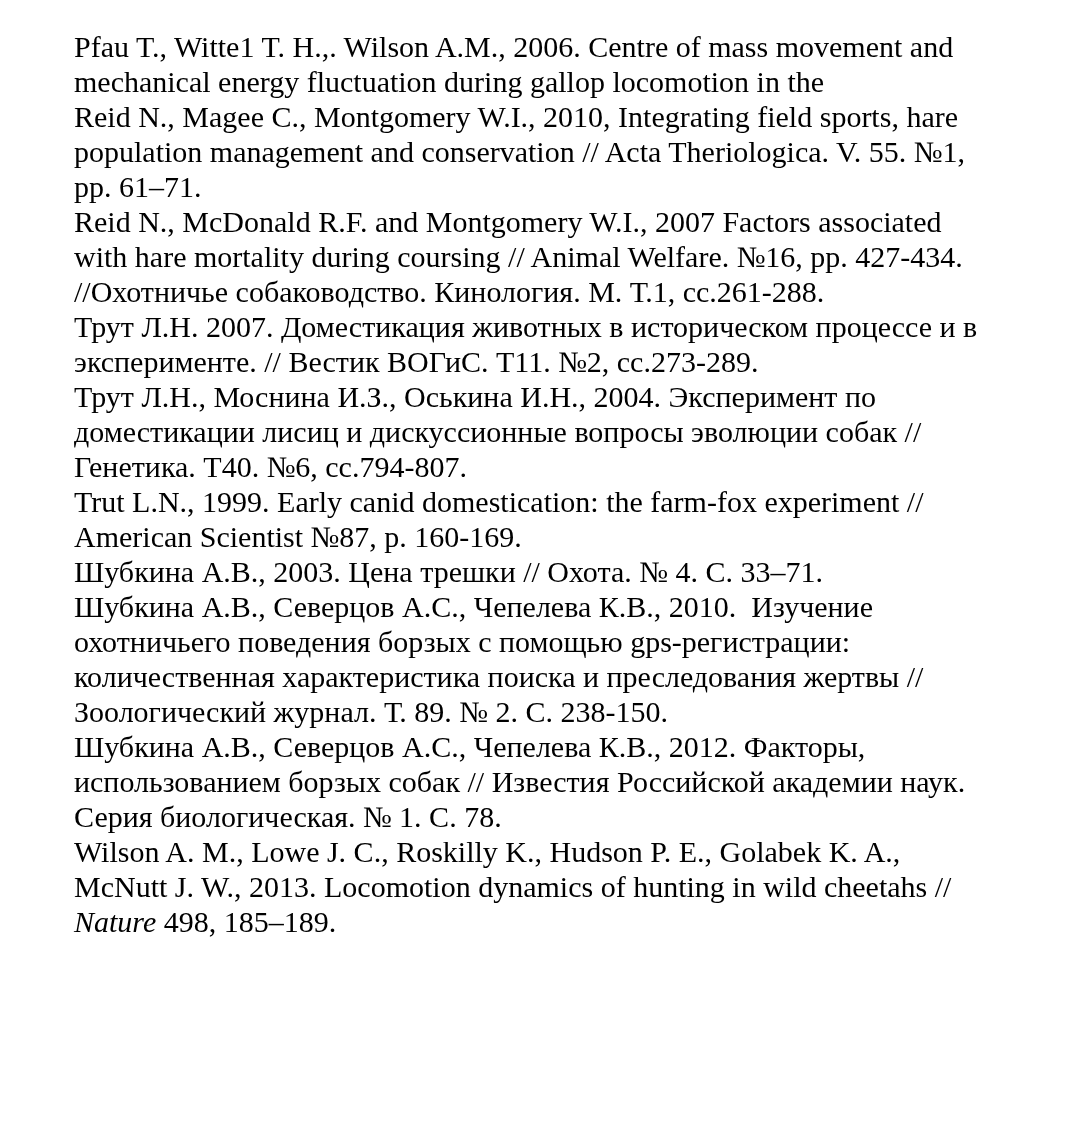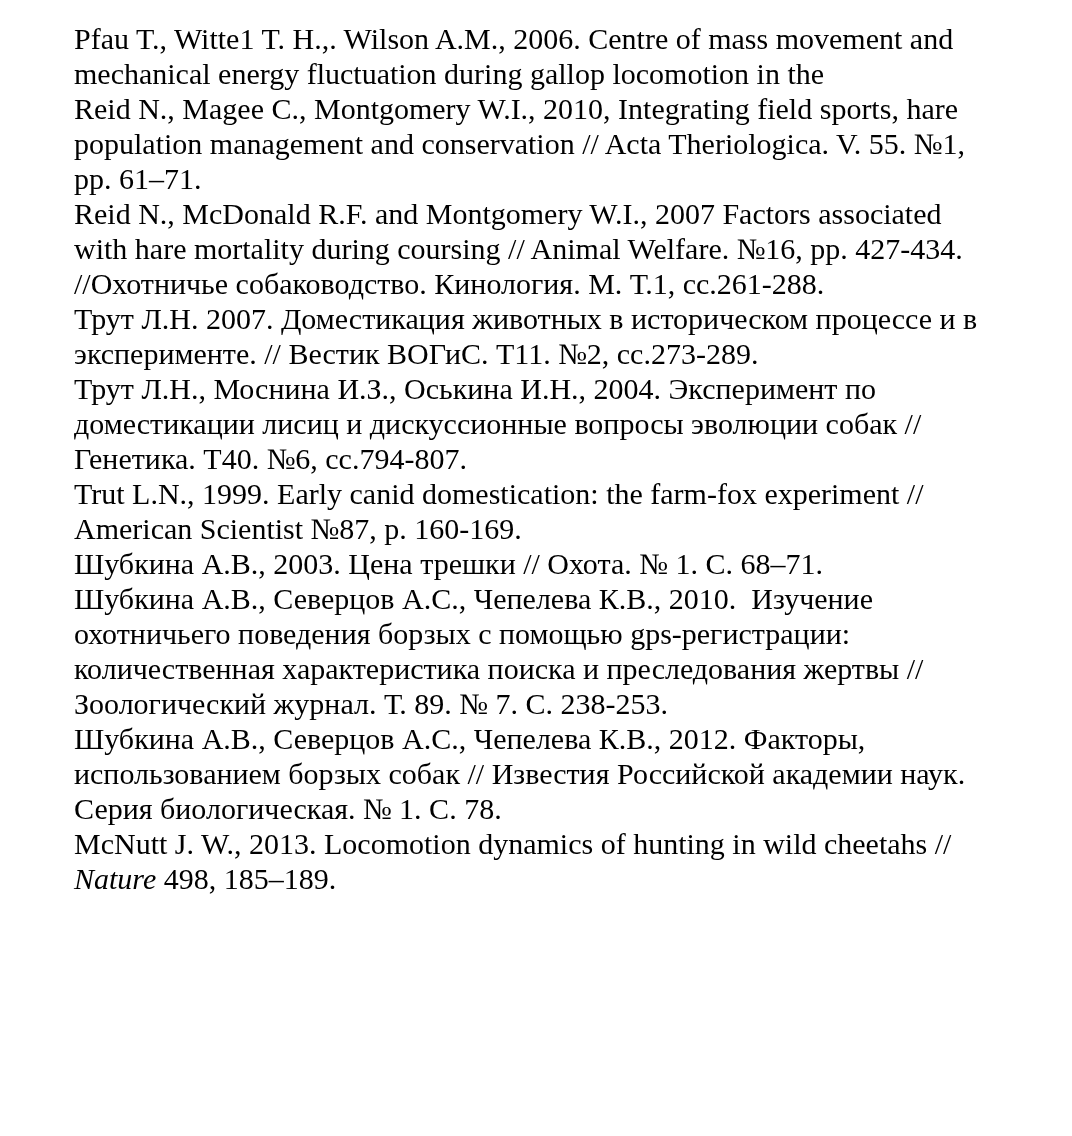--- a/index.html
+++ b/index.html
@@ -6,21 +6,21 @@
     margin: 0;
     padding: 0;
     background: #ffffff;
   }
   .page {
     position: relative;
     width: 1072px;
     height: 1136px;
     background: #ffffff;
     box-sizing: border-box;
-    padding: 21px 40px 0 74px;
+    padding: 29px 40px 0 74px;
     overflow: hidden;
   }
   .reference-list {
     font-family: "Liberation Serif", "DejaVu Serif", serif;
     font-size: 30px;
     line-height: 35px;
     color: #000000;
   }
   .entry { margin: 0; }
   .line { white-space: pre; }
@@ -54,31 +54,32 @@
       <div class="entry">
         <div class="line"><span class="seg">Трут Л.Н., Моснина И.З., Оськина И.Н., 2004. Эксперимент по</span></div>
         <div class="line"><span class="seg">доместикации лисиц и дискуссионные вопросы эволюции собак //</span></div>
         <div class="line"><span class="seg">Генетика. Т40. №6, сс.794-807.</span></div>
       </div>
       <div class="entry">
         <div class="line"><span class="seg">Trut L.N., 1999. Early canid domestication: the farm-fox experiment //</span></div>
         <div class="line"><span class="seg">American Scientist №87, p. 160-169.</span></div>
       </div>
       <div class="entry">
-        <div class="line"><span class="seg">Шубкина А.В., 2003. Цена трешки // Охота. № 1. С. 68–71.</span></div>
+        <div class="line"><span class="seg">Шубкина А.В., 2003. Цена трешки // Охота. № 4. С. 33–71.</span></div>
       </div>
       <div class="entry">
         <div class="line"><span class="seg">Шубкина А.В., Северцов А.С., Чепелева К.В., 2010.  Изучение</span></div>
         <div class="line"><span class="seg">охотничьего поведения борзых с помощью gps-регистрации:</span></div>
         <div class="line"><span class="seg">количественная характеристика поиска и преследования жертвы //</span></div>
-        <div class="line"><span class="seg">Зоологический журнал. Т. 89. № 7. С. 238-253.</span></div>
+        <div class="line"><span class="seg">Зоологический журнал. Т. 89. № 2. С. 238-150.</span></div>
       </div>
       <div class="entry">
         <div class="line"><span class="seg">Шубкина А.В., Северцов А.С., Чепелева К.В., 2012. Факторы,</span></div>
         <div class="line"><span class="seg">использованием борзых собак // Известия Российской академии наук.</span></div>
         <div class="line"><span class="seg">Серия биологическая. № 1. С. 78.</span></div>
       </div>
       <div class="entry">
+        <div class="line"><span class="seg">Wilson A. M., Lowe J. C., Roskilly K., Hudson P. E., Golabek K. A.,</span></div>
         <div class="line"><span class="seg">McNutt J. W., 2013. Locomotion dynamics of hunting in wild cheetahs //</span></div>
         <div class="line"><span class="seg italic">Nature</span><span class="seg"> 498, 185–189.</span></div>
       </div>
     </div>
 </div>
 
 </body></html>

